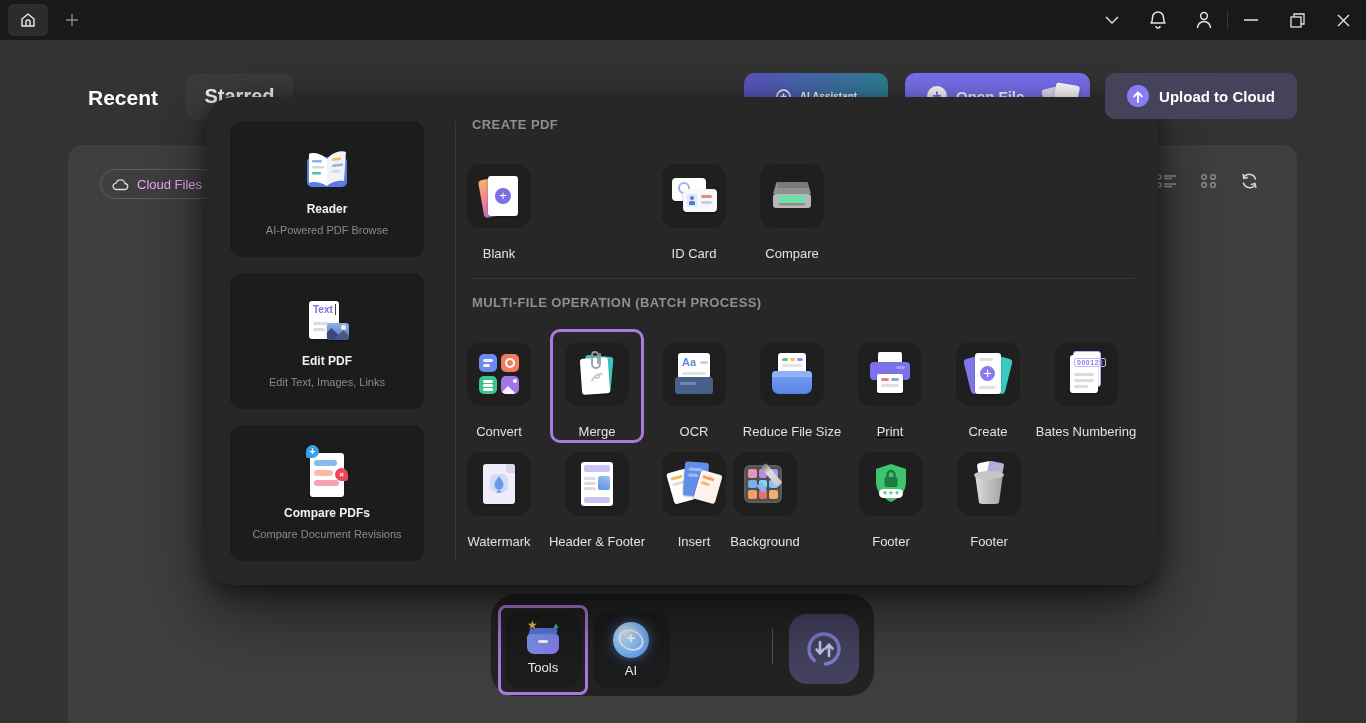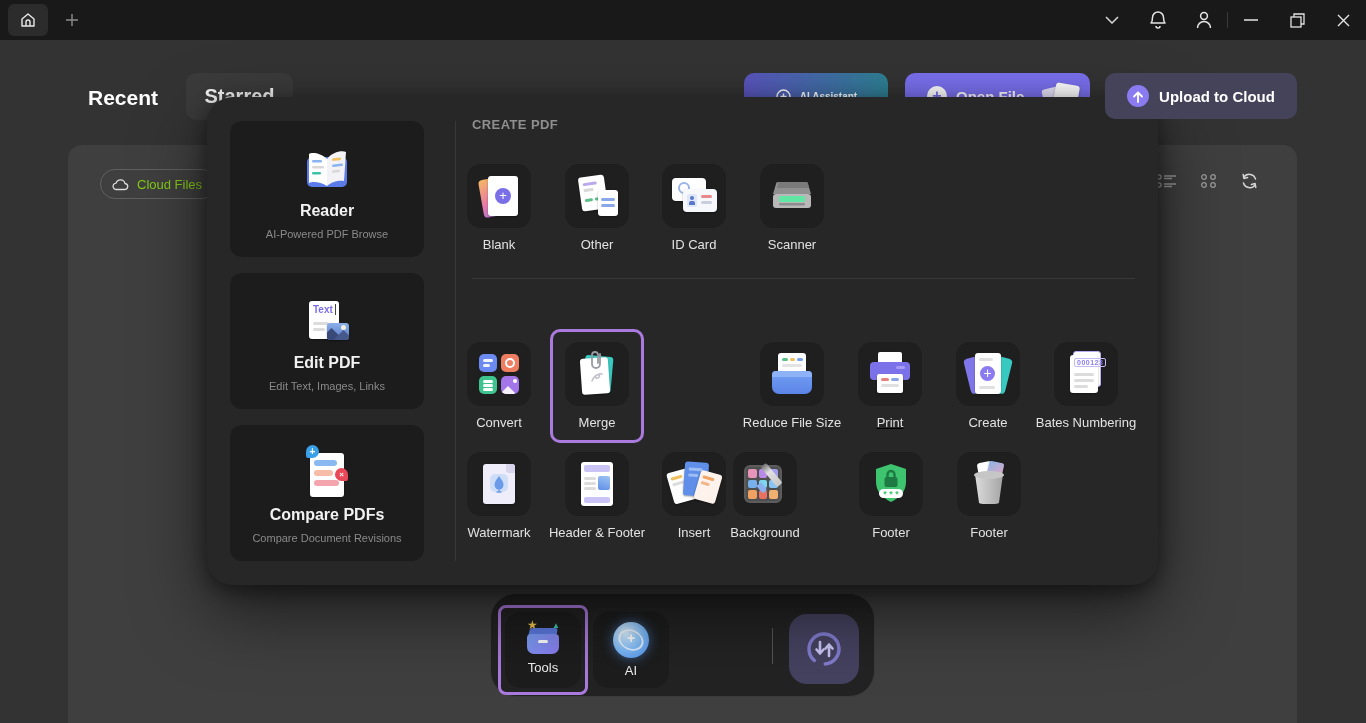--- a/index.html
+++ b/index.html
@@ -19,34 +19,34 @@
   
   .tab-recent { position:absolute; left:88px; top:86px; font-size:21px; font-weight:700; color:#ffffff; z-index:5; }
   .tab-starred { position:absolute; left:186px; top:73px; width:107px; height:47px; background:#3b3b3b; border-radius:10px; color:#f5f5f5; font-size:20px; font-weight:700; text-align:center; line-height:47px; z-index:10; }
   .hbtn { position:absolute; top:73px; height:46px; border-radius:10px; display:flex; align-items:center; color:#fff; font-weight:700; z-index:10; }
   .btn-ai-assistant { left:744px; width:144px; background:linear-gradient(90deg,#5a55bf,#2e8093); font-size:10px; justify-content:center; gap:8px; }
   .btn-open-file { left:905px; width:185px; background:#7a70ee; font-size:15px; padding-left:22px; gap:9px; overflow:hidden; }
   .btn-upload { left:1105px; width:192px; background:#45435a; font-size:15px; justify-content:center; gap:10px; z-index:60; }
   .circ-ic { width:22px; height:22px; border-radius:50%; display:flex; align-items:center; justify-content:center; flex:none; }
   .openfile-papers { position:absolute; right:8px; top:8px; width:44px; height:34px; }
   .content-panel { position:absolute; left:68px; top:145px; width:1229px; height:578px; background:#3f3f3f; border-radius:14px 14px 0 0; z-index:1; }
-  .cloud-files { position:absolute; left:32px; top:24px; height:30px; padding:0 14px 0 11px; border:1px solid #606060; border-radius:15px; display:flex; align-items:center; gap:8px; color:#84cc16; font-size:13px; background:transparent; }
+  .cloud-files { position:absolute; left:32px; top:24px; height:30px; padding:0 14px 0 11px; border:1px solid #606060; border-radius:15px; display:flex; align-items:center; gap:8px; color:#f0abfc; font-size:13px; background:transparent; }
   .view-controls { position:absolute; right:38px; top:27px; display:flex; gap:23px; align-items:center; }
   
   .popup { position:absolute; left:207px; top:97px; width:951px; height:488px; background:#272727; border-radius:26px; box-shadow:0 26px 70px rgba(0,0,0,.55), 0 6px 20px rgba(0,0,0,.45); z-index:50; }
   .feature-card { position:absolute; left:23px; width:194px; height:136px; background:#1c1c1c; border-radius:12px; text-align:center; }
   .feature-card .cicon { height:74px; display:flex; align-items:flex-end; justify-content:center; }
-  .feature-card .ctitle { margin-top:7px; font-size:16px; font-weight:700; color:#f2f2f2; }
+  .feature-card .ctitle { margin-top:7px; font-size:12px; font-weight:700; color:#f2f2f2; }
   .feature-card .csub { margin-top:8px; font-size:11px; color:#8a8a8a; }
   .popup-vline { position:absolute; left:248px; top:24px; height:440px; width:1px; background:#383838; }
   .popup-hline { position:absolute; left:265px; top:181px; width:663px; height:1px; background:#383838; }
   .sec-hdr { position:absolute; left:265px; font-size:13px; font-weight:700; color:#8f8f8f; letter-spacing:.4px; }
   .tool { position:absolute; width:108px; text-align:center; }
   .tool .tile { width:64px; height:64px; margin:0 auto; background:#1f1f1f; border-radius:14px; display:flex; align-items:center; justify-content:center; position:relative; }
-  .tool .tlabel { margin-top:9px; font-size:13px; color:#e2e2e2; white-space:nowrap; }
+  .tool .tlabel { margin-top:18px; font-size:13px; color:#e2e2e2; white-space:nowrap; }
   .hl-merge { position:absolute; left:343px; top:232px; width:94px; height:114px; border:3px solid #ab7ade; border-radius:10px; pointer-events:none; }
   
   .dock { position:absolute; left:490px; top:593px; width:385px; height:104px; background:#232323; border:1px solid #3c3c3c; border-radius:26px; z-index:40; }
   .dock-tile { position:absolute; top:18px; width:76px; height:76px; background:#1d1d1d; border-radius:16px; display:flex; flex-direction:column; align-items:center; justify-content:center; gap:5px; color:#f0f0f0; font-size:13px; }
   .hl-tools { position:absolute; left:7px; top:11px; width:90px; height:90px; border:3px solid #ab7ade; border-radius:8px; pointer-events:none; }
   .dock-sep { position:absolute; left:281px; top:34px; width:1px; height:36px; background:#555; }
   .sync-tile { position:absolute; left:298px; top:20px; width:70px; height:70px; background:#454260; border-radius:18px; display:flex; align-items:center; justify-content:center; }
   
   .ic { position:relative; }
   .pgw { position:absolute; background:#fff; border-radius:3px; box-shadow:0 1px 2px rgba(0,0,0,.35); }
@@ -229,37 +229,20 @@
     <div class="tile">
         <div class="ic" style="width:42px;height:44px;">
       <div style="position:absolute;left:3px;top:4px;width:28px;height:38px;background:linear-gradient(160deg,#f4b960,#e879a8 55%,#9a6fe0);border-radius:4px;transform:rotate(-10deg);"></div>
       <div class="pgw" style="left:10px;top:2px;width:30px;height:40px;"></div>
       <div style="position:absolute;left:17px;top:14px;width:16px;height:16px;background:#7b6fe8;border-radius:50%;color:#fff;font-size:13px;line-height:15px;text-align:center;">+</div>
     </div>
       </div>
     <div class="tlabel">Blank</div>
   </div>
 
-  <div class="tool" style="left:336px;top:67px;">
-    <div class="tile">
-        <div class="ic" style="width:44px;height:44px;">
-      <div class="pgw" style="left:5px;top:2px;width:26px;height:34px;transform:rotate(-8deg);">
-        <div class="ln" style="left:4px;top:6px;width:14px;background:#b9a8ec;"></div>
-        <div class="ln" style="left:4px;top:12px;width:10px;background:#d8d8d8;"></div>
-        <div class="ln" style="left:4px;top:22px;width:8px;background:#5bbf8a;"></div>
-        <div class="ln" style="left:14px;top:22px;width:6px;background:#5bbf8a;"></div>
-      </div>
-      <div class="pgw" style="left:23px;top:16px;width:20px;height:26px;">
-        <div class="ln" style="left:3px;top:8px;width:14px;background:#8aa8e8;"></div>
-        <div class="ln" style="left:3px;top:14px;width:14px;background:#8aa8e8;"></div>
-      </div>
-    </div>
-      </div>
-    <div class="tlabel">Other</div>
-  </div>
 
   <div class="tool" style="left:433px;top:67px;">
     <div class="tile">
         <div class="ic" style="width:48px;height:40px;">
       <div class="pgw" style="left:2px;top:2px;width:34px;height:23px;border-radius:4px;">
         <div style="position:absolute;left:6px;top:4px;width:12px;height:12px;border:2px solid #9ab4e8;border-radius:50%;"></div>
       </div>
       <div class="pgw" style="left:13px;top:13px;width:34px;height:23px;border-radius:4px;background:#f6f8fc;">
         <div style="position:absolute;left:4px;top:5px;width:10px;height:13px;background:#dfe8fb;border-radius:2px;"></div>
         <div style="position:absolute;left:7px;top:7px;width:4px;height:4px;background:#5b78c8;border-radius:50%;"></div>
@@ -275,23 +258,24 @@
   <div class="tool" style="left:531px;top:67px;">
     <div class="tile">
       <svg width="46" height="40" viewBox="0 0 46 40">
         <path d="M9 6 h28 a2 2 0 0 1 2 2 l3 10 H4 L7 8 a2 2 0 0 1 2 -2 z" fill="#909090"></path>
         <path d="M9 6 h28 a2 2 0 0 1 2 2 l1 4 H8 l1 -4 a2 2 0 0 1 0 -2 z" fill="#7a7a7a"></path>
         <rect x="4" y="18" width="38" height="14" rx="3" fill="#b8b8b8"></rect>
         <rect x="10" y="20" width="26" height="6" rx="2" fill="#62e6a4"></rect>
         <rect x="10" y="27" width="26" height="2.5" rx="1.2" fill="#8c8c8c"></rect>
       </svg>
     </div>
-    <div class="tlabel">Scanner</div>
-  </div>
-
+    <div class="tlabel">Compare</div>
+  </div>
+
+  <div class="sec-hdr" style="top:198px;">MULTI-FILE OPERATION (BATCH PROCESS)</div>
 
   <div class="tool" style="left:238px;top:245px;">
     <div class="tile">
         <div class="grid4">
       <div style="background:#6b8bf2;">
             <div class="ln" style="left:4px;top:5px;width:10px;background:#fff;opacity:.9;"></div>
             <div class="ln" style="left:4px;top:10px;width:7px;background:#fff;opacity:.9;"></div>
           </div>
       <div style="background:#ee7e62;">
             <div style="position:absolute;left:4px;top:4px;width:10px;height:10px;border:2.5px solid #fff;border-radius:50%;"></div>
@@ -319,20 +303,35 @@
             <path d="M12 6 v10 a4 4 0 0 1 -8 0 V7 a3 3 0 0 1 6 0 v8" fill="none" stroke="#9a9aa2" stroke-width="1.8" stroke-linecap="round"></path>
           </svg>
       <svg style="position:absolute;left:12px;top:20px;" width="16" height="14" viewBox="0 0 16 14">
             <path d="M3 10 c2-5 5-7 7-6 c2 1-1 4-3 3 c-2-1 2-5 6-4" fill="none" stroke="#c0c0c8" stroke-width="1.5" stroke-linecap="round"></path>
           </svg>
     </div>
       </div>
     <div class="tlabel">Merge</div>
   </div>
 
+  <div class="tool" style="left:433px;top:245px;">
+    <div class="tile">
+        <div class="ic" style="width:40px;height:44px;">
+      <div class="pgw" style="left:4px;top:1px;width:32px;height:26px;">
+        <span style="position:absolute;left:4px;top:3px;font-size:11px;font-weight:700;color:#5b8bd8;">Aa</span>
+        <div class="ln" style="left:22px;top:8px;width:8px;background:#d0d0d0;"></div>
+        <div class="ln" style="left:4px;top:19px;width:24px;background:#e2e2e2;"></div>
+      </div>
+      <div style="position:absolute;left:1px;top:25px;width:38px;height:17px;background:#48618c;border-radius:3px;">
+        <div class="ln" style="left:5px;top:5px;width:16px;background:#7088b2;"></div>
+      </div>
+    </div>
+      </div>
+    <div class="tlabel">OCR</div>
+  </div>
 
   <div class="tool" style="left:531px;top:245px;">
     <div class="tile">
         <div class="ic" style="width:44px;height:42px;">
       <div class="pgw" style="left:8px;top:0;width:28px;height:24px;border-radius:3px 3px 0 0;">
         <div class="ln" style="left:4px;top:5px;width:6px;background:#5bbf8a;"></div>
         <div class="ln" style="left:12px;top:5px;width:5px;background:#f0c060;"></div>
         <div class="ln" style="left:19px;top:5px;width:6px;background:#7aa0e8;"></div>
         <div class="ln" style="left:4px;top:11px;width:20px;background:#e4e4e4;"></div>
       </div>

